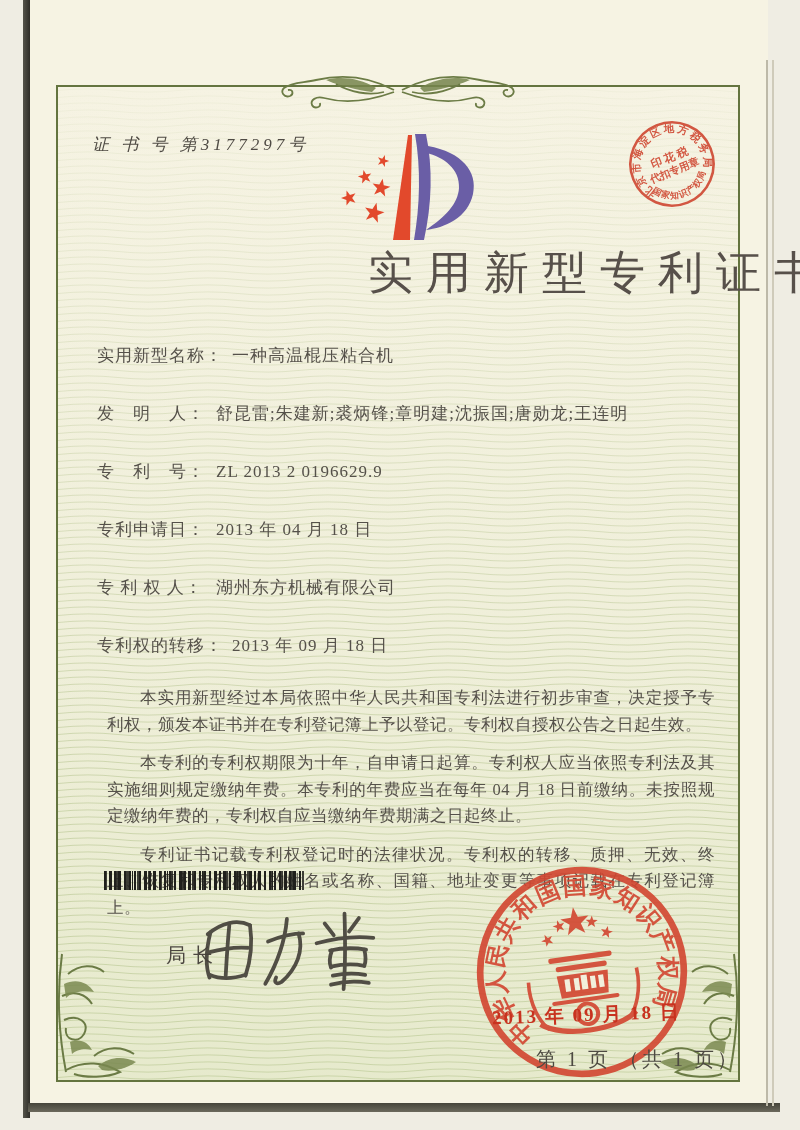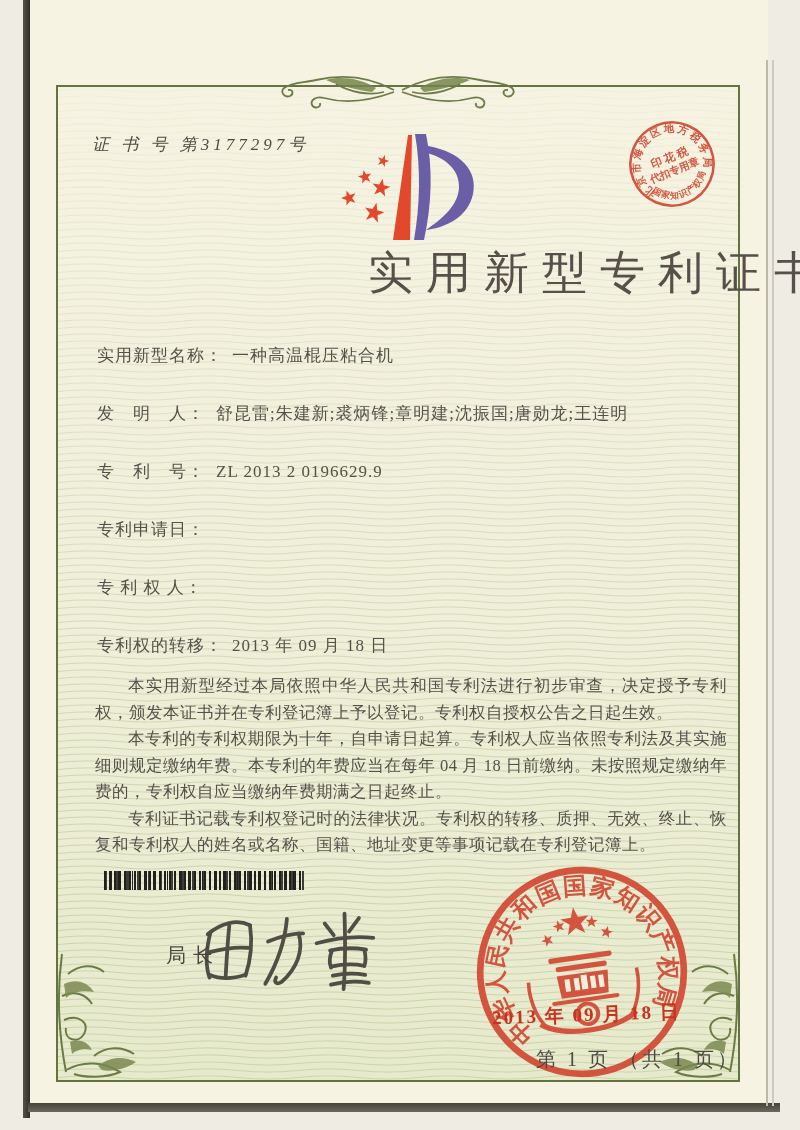--- a/index.html
+++ b/index.html
@@ -48,21 +48,21 @@
     font-size:17px;color:#55514a;letter-spacing:1px;gap:7px;
   }
   .field-label{min-width:110px;white-space:nowrap;}
   .field-value{white-space:nowrap;padding-left:2px;}
 
   .body-text{
     position:absolute;left:95px;top:673px;width:632px;z-index:4;
     font-size:16.5px;line-height:26.5px;color:#55514a;
     text-align:justify;letter-spacing:0.5px;
   }
-  .body-text p{margin:0;text-indent:2em;}
+  .body-text p{margin:12px;text-indent:2em;}
 
   .barcode{
     position:absolute;left:104px;top:871px;width:200px;height:19px;z-index:4;
     background:
       repeating-linear-gradient(90deg,#20201c 0 2px,transparent 2px 5px),
       repeating-linear-gradient(90deg,#20201c 0 1px,transparent 1px 7px),
       repeating-linear-gradient(90deg,rgba(32,32,28,.85) 0 3px,transparent 3px 11px);
   }
 
   .signer{
@@ -213,23 +213,25 @@
   <div class="field-row">
     <span class="field-label">发　明　人：</span>
     <span class="field-value">舒昆雷;朱建新;裘炳锋;章明建;沈振国;唐勋龙;王连明</span>
   </div>
   <div class="field-row">
     <span class="field-label">专　利　号：</span>
     <span class="field-value">ZL 2013 2 0196629.9</span>
   </div>
   <div class="field-row">
     <span class="field-label">专利申请日：</span>
+    <span class="field-value">2013 年 04 月 18 日</span>
   </div>
   <div class="field-row">
     <span class="field-label">专 利 权 人：</span>
+    <span class="field-value">湖州东方机械有限公司</span>
   </div>
   <div class="field-row">
     <span class="field-label">专利权的转移：</span>
     <span class="field-value">2013 年 09 月 18 日</span>
   </div>
 </div>
 
 <div class="body-text">
   <p>本实用新型经过本局依照中华人民共和国专利法进行初步审查，决定授予专利权，颁发本证书并在专利登记簿上予以登记。专利权自授权公告之日起生效。</p>
   <p>本专利的专利权期限为十年，自申请日起算。专利权人应当依照专利法及其实施细则规定缴纳年费。本专利的年费应当在每年 04 月 18 日前缴纳。未按照规定缴纳年费的，专利权自应当缴纳年费期满之日起终止。</p>

